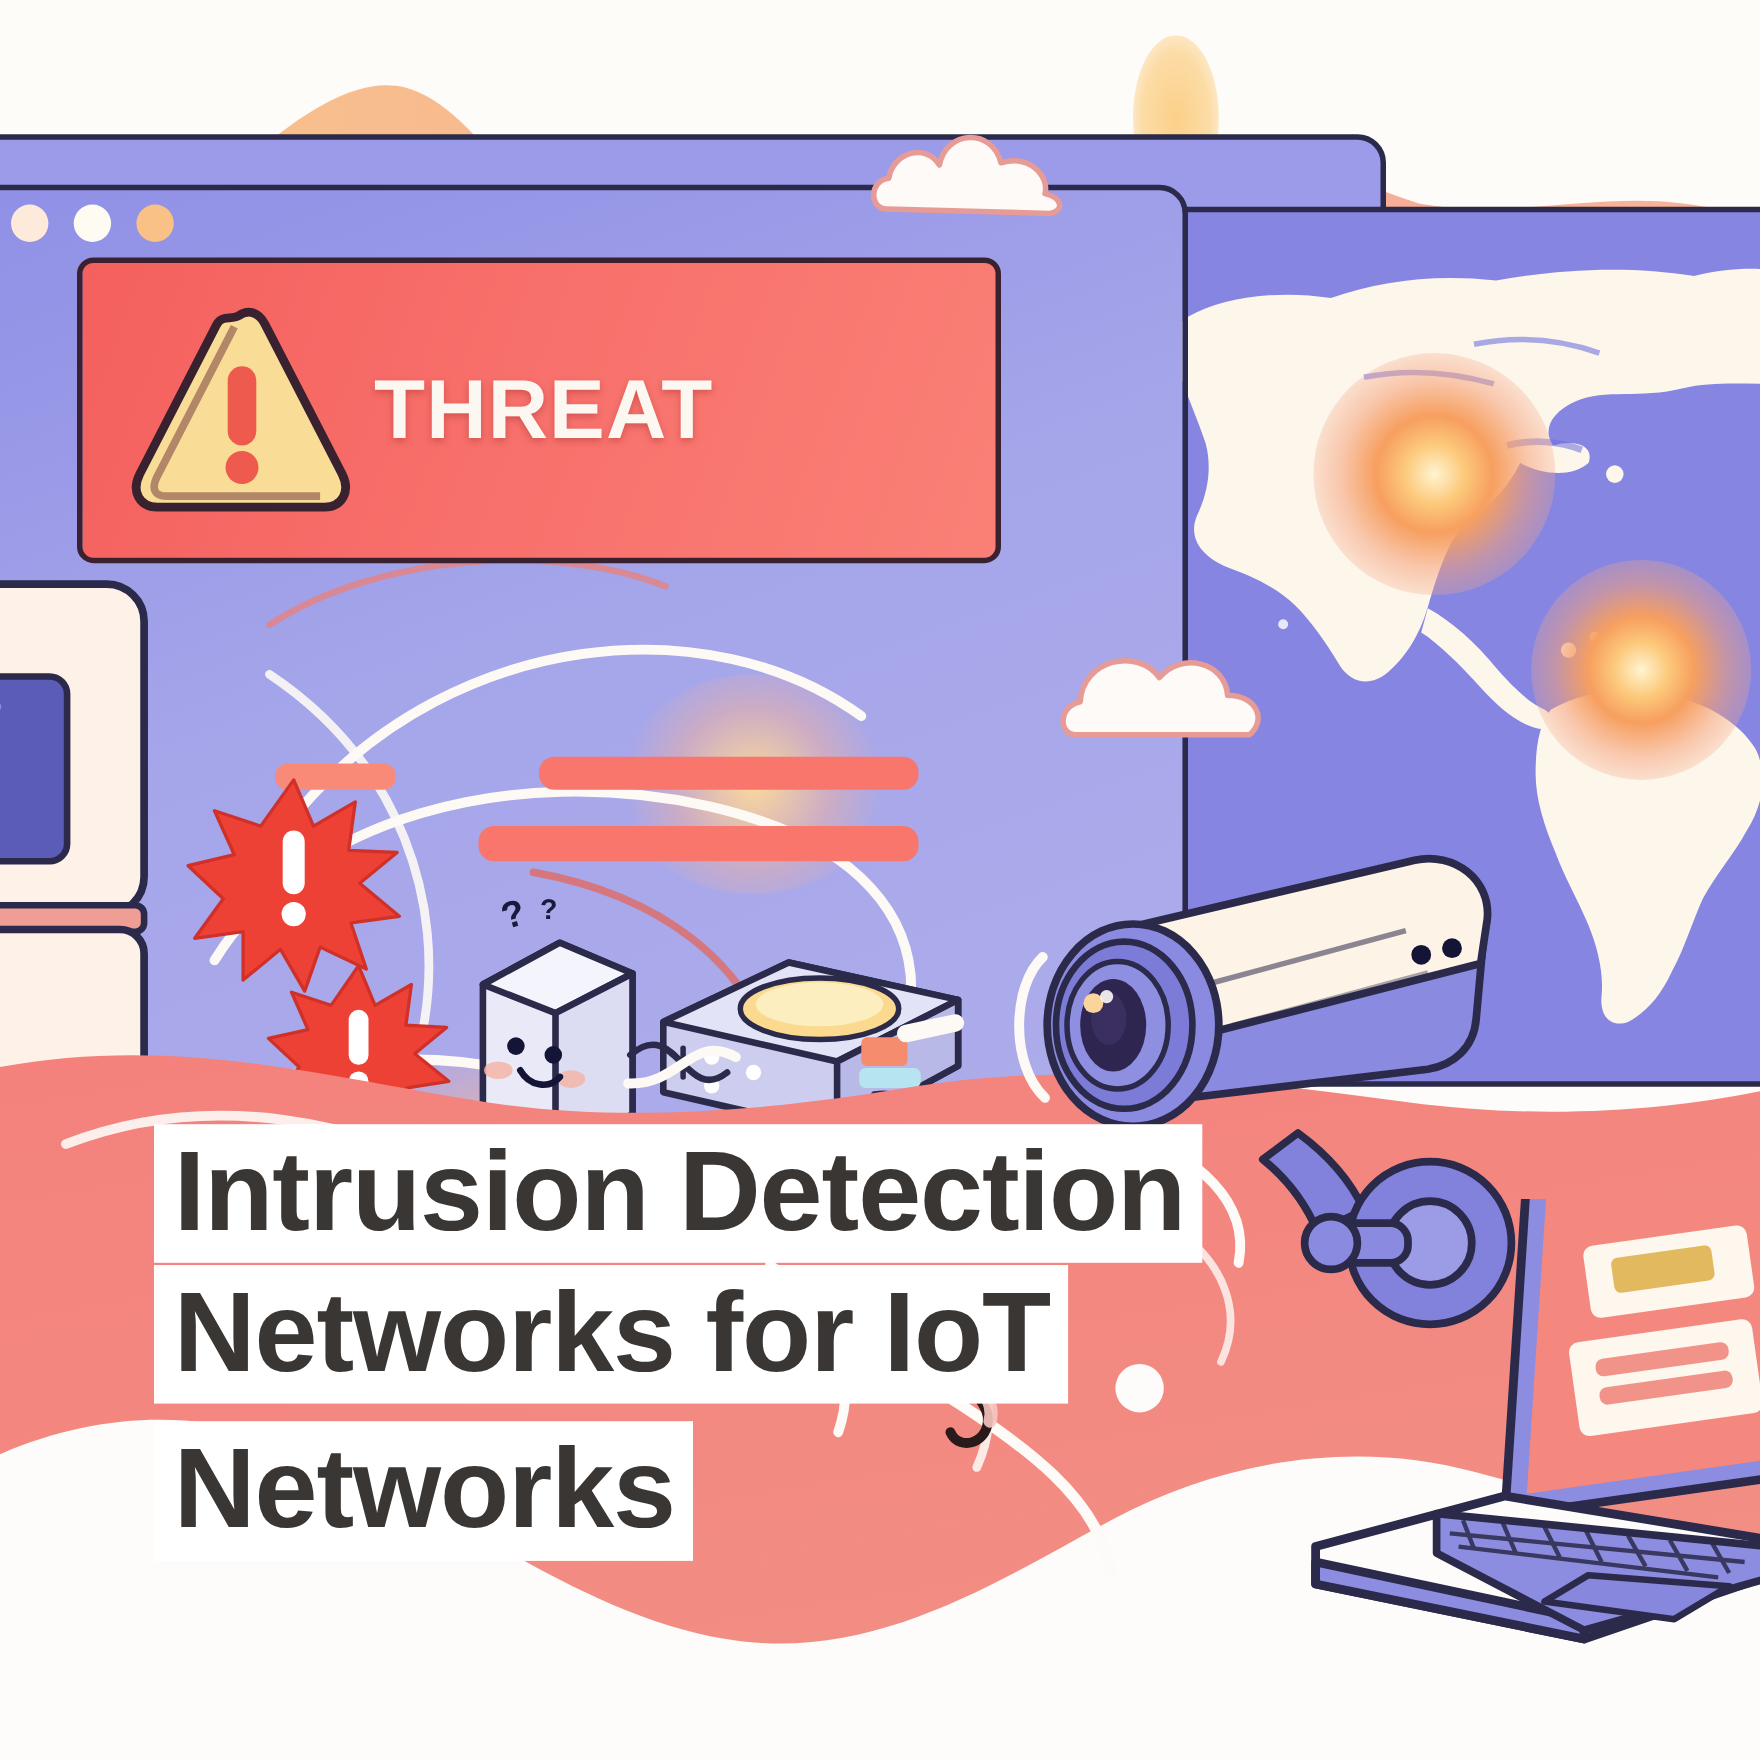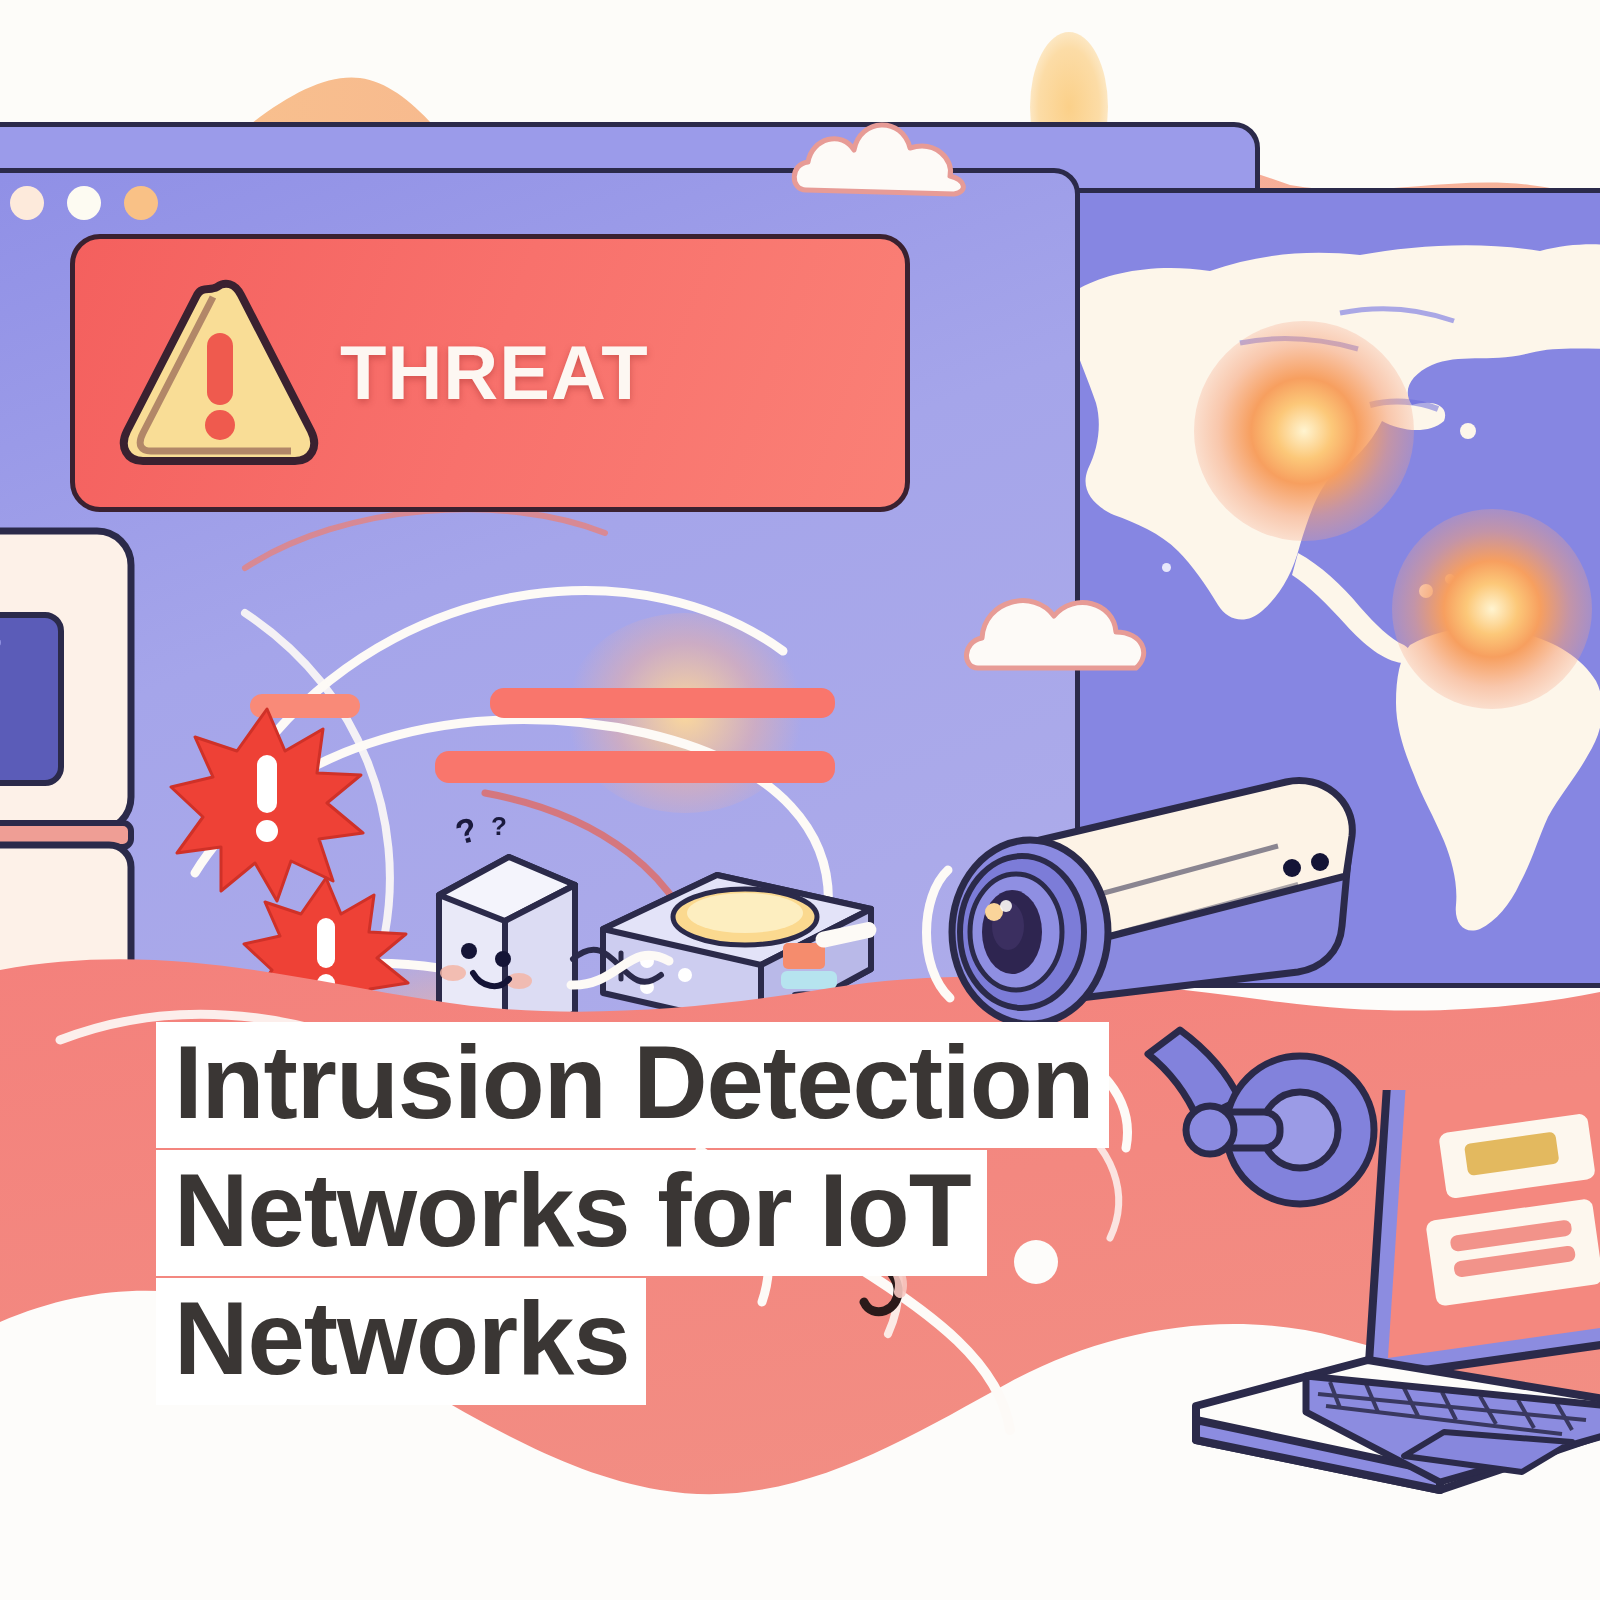--- a/index.html
+++ b/index.html
@@ -21,44 +21,44 @@
   .dots{left:10px;top:186px;display:flex;gap:23px;}
   .dot{width:34px;height:34px;border-radius:50%;}
 
   
   .map-panel{left:1035px;top:188px;width:620px;height:790px;border-radius:34px;
       background:#8686e2;border:5px solid #2b2a4a;overflow:hidden;}
   .hot{position:absolute;border-radius:50%;
       background:radial-gradient(circle,#fff4d0 0%,#fcc879 18%,#f79f5f 34%,rgba(245,160,120,.55) 55%,rgba(245,170,150,.22) 75%,rgba(245,170,150,0) 100%);}
 
   
-  .banner{left:70px;top:234px;width:830px;height:268px;border-radius:30px;
+  .banner{left:70px;top:234px;width:830px;height:268px;border-radius:15px;
       background:linear-gradient(110deg,#f4605e 0%,#f8716c 50%,#fa8076 100%);
       border:5px solid #3a2130;display:flex;align-items:center;}
   .tri-wrap{margin-left:38px;width:215px;height:205px;position:relative;}
   .banner-txt{color:#fdf7f2;font-weight:bold;font-size:76px;line-height:.97;
       letter-spacing:1px;margin-left:12px;text-shadow:0 3px 7px rgba(140,30,30,.35);}
 
   
   .logbar{border-radius:14px;background:#f9766c;}
   .logdot{border-radius:12px;background:#f98a78;}
 
   
   .cloud{position:absolute;}
 
   
   .coral{left:0;top:930px;width:1600px;height:670px;}
 
   
-  .title-wrap{left:156px;top:1022px;width:1080px;}
+  .title-wrap{left:140px;top:1022px;width:1080px;}
   .tline{display:table;background:#ffffff;color:#3a3634;font-weight:bold;
       font-size:103px;line-height:1.07;padding:6px 16px 10px 18px;
       letter-spacing:-1px;white-space:nowrap;}
   .tline.l2{margin-top:2px;}
-  .tline.l3{margin-top:2px;}
+  .tline.l3{margin-top:16px;}
 </style>
 </head>
 <body>
 
 <div id="stage">
 
   <div class="abs sky"></div>
   <svg class="abs" style="left:0;top:0;" width="1600" height="430">
     <defs>
       <linearGradient id="hillA" x1="0" y1="0" x2="1" y2="0">

